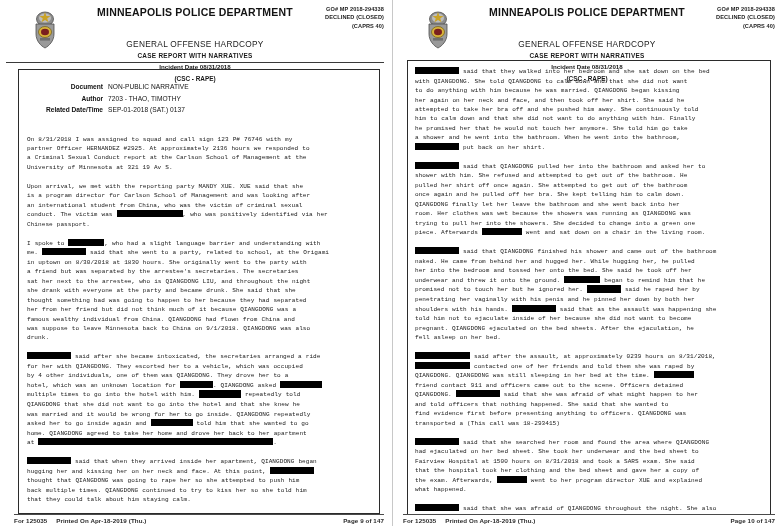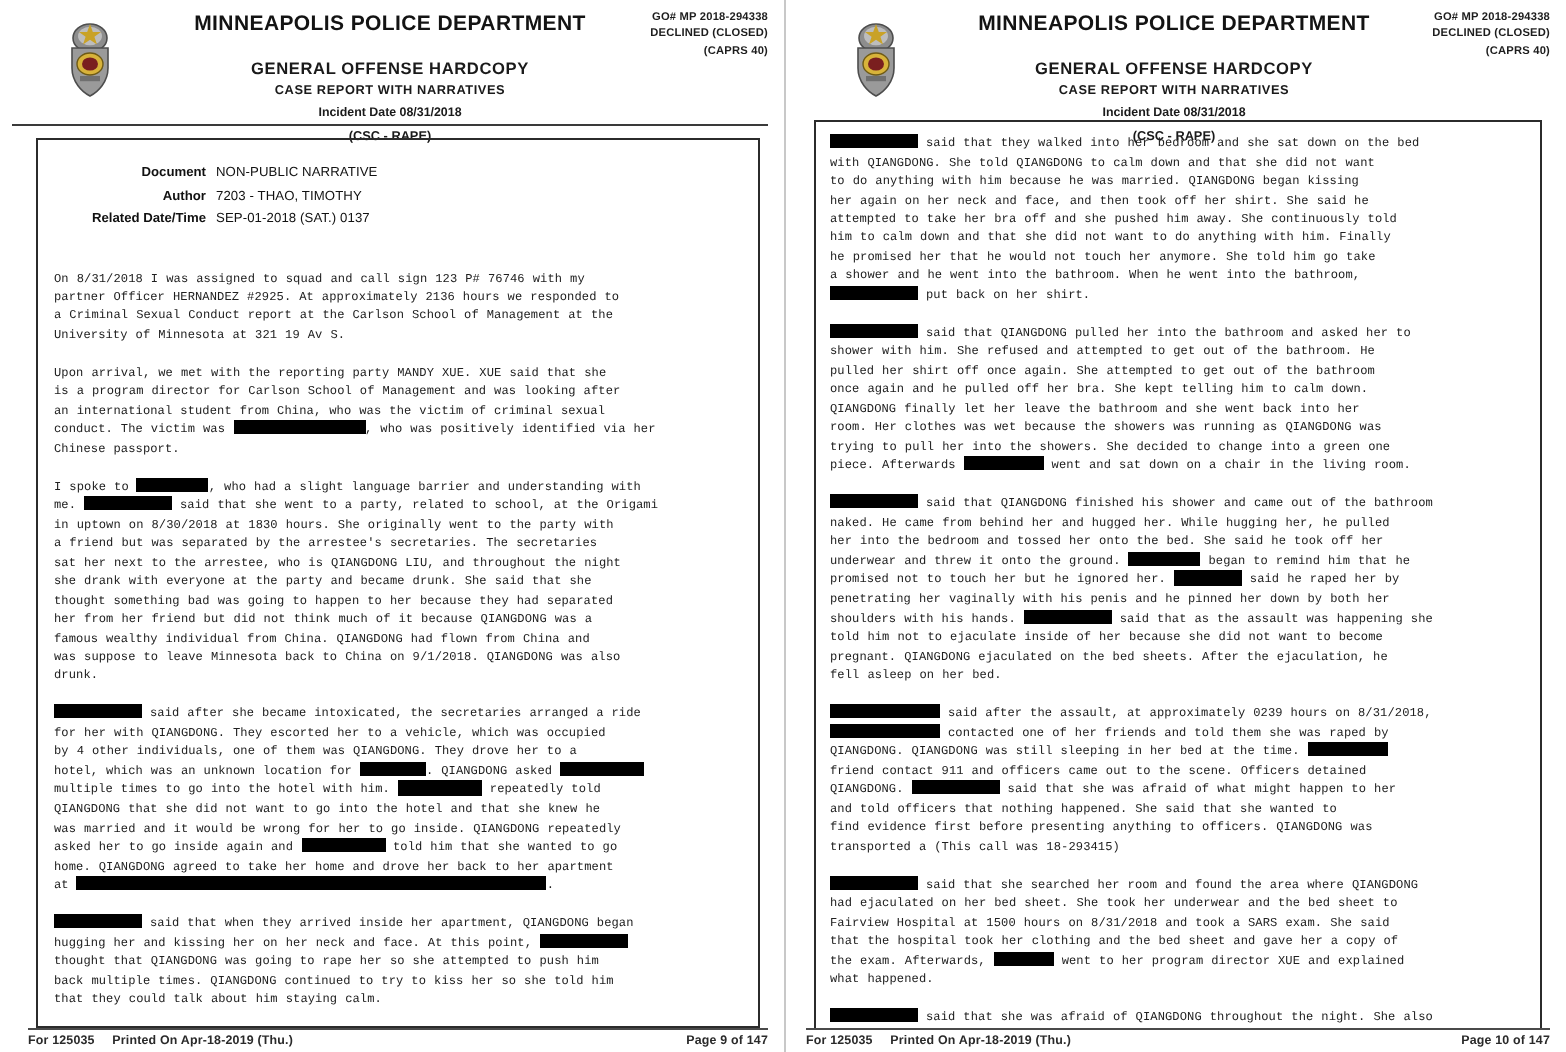--- a/index.html
+++ b/index.html
@@ -56,25 +56,25 @@
   }
   .hdr-title {
     font-size: 10.5px;
     font-weight: bold;
     letter-spacing: 0.2px;
     color: #131313;
     line-height: 13px;
   }
   .hdr-sub1 {
     font-size: 8.3px;
-    font-weight: bold;
+    font-weight: normal;
     letter-spacing: 0.3px;
     color: #1a1a1a;
     line-height: 12px;
-    margin-top: 9px;
+    margin-top: 19px;
   }
   .hdr-sub2 {
     font-size: 6.4px;
     font-weight: bold;
     letter-spacing: 0.3px;
     color: #1a1a1a;
     line-height: 10px;
     margin-top: 1px;
   }
   .hdr-sub3 {

